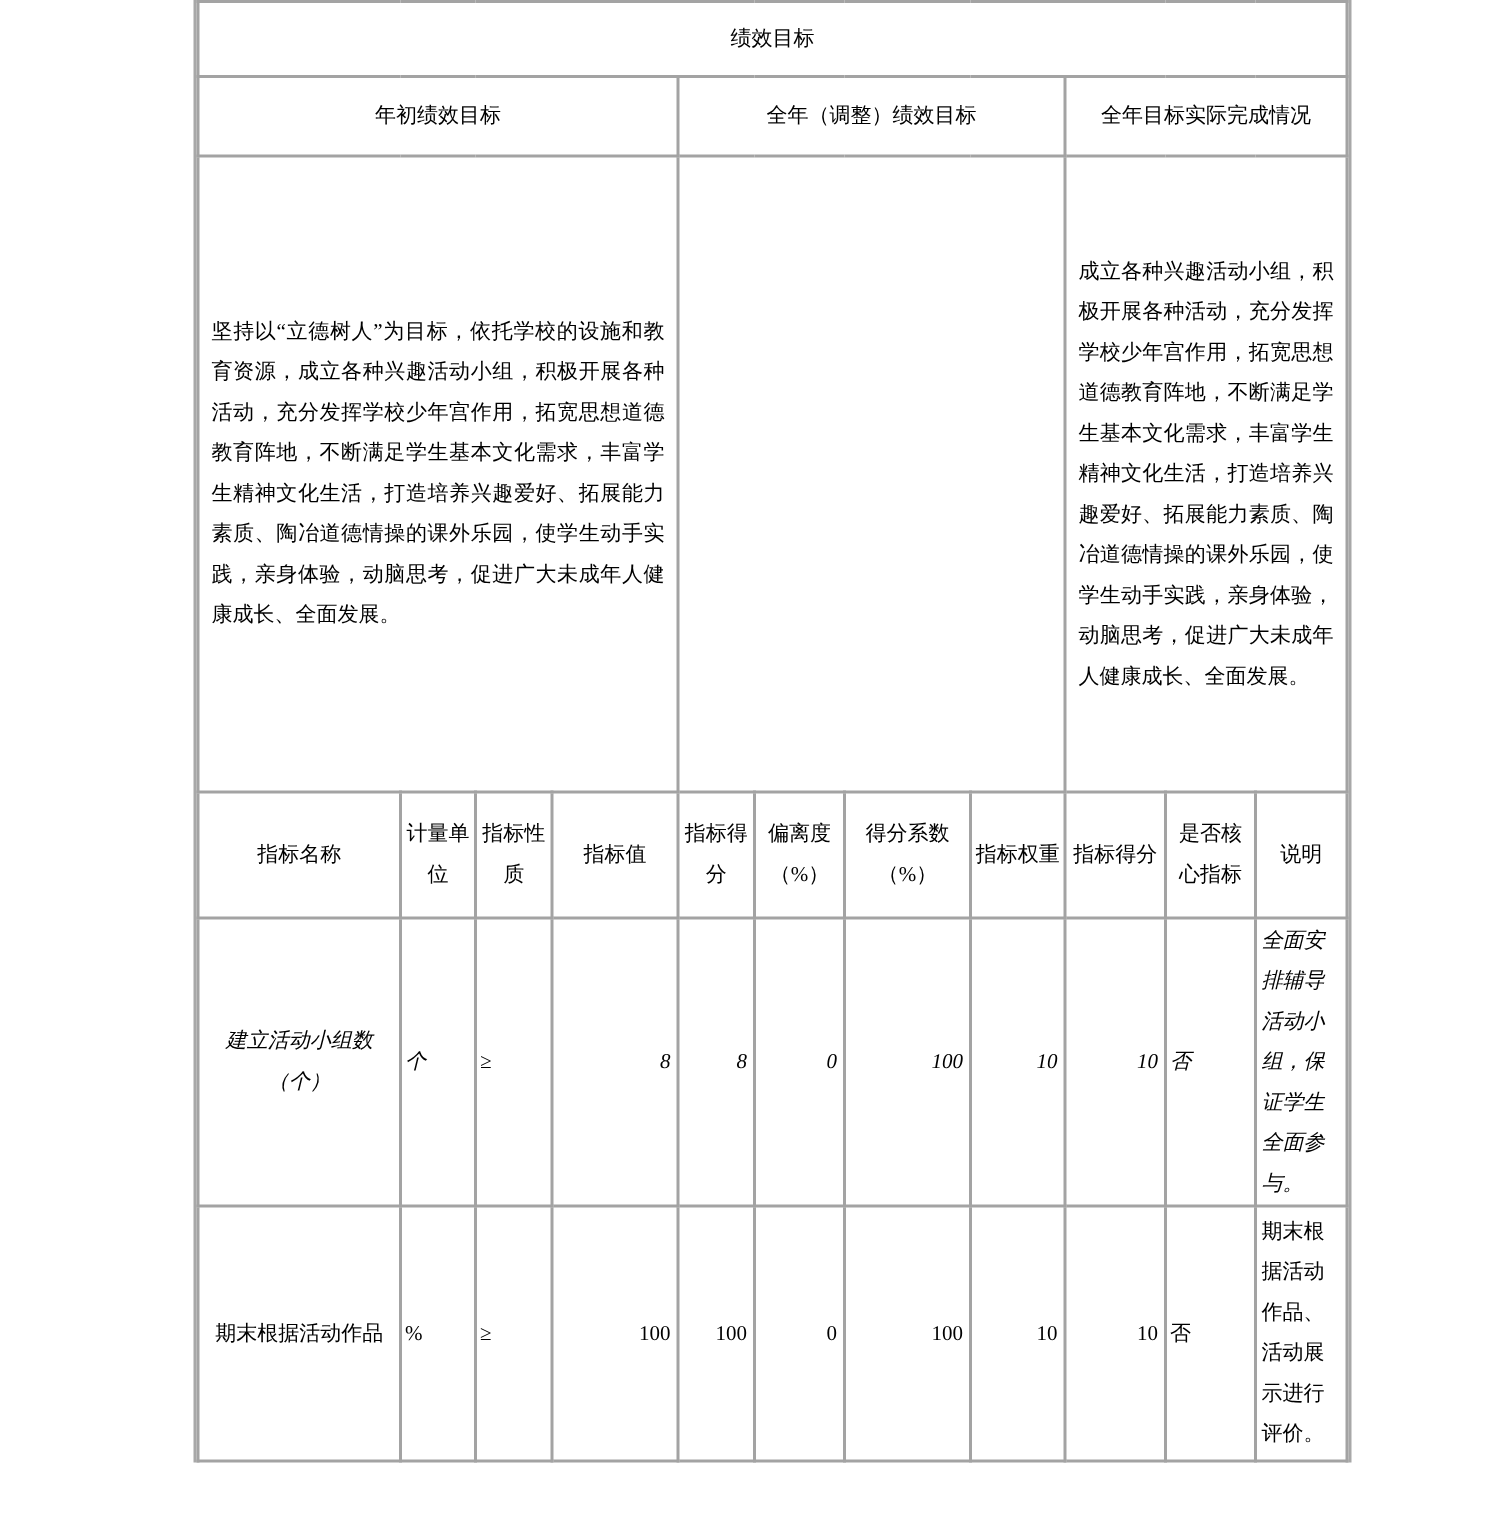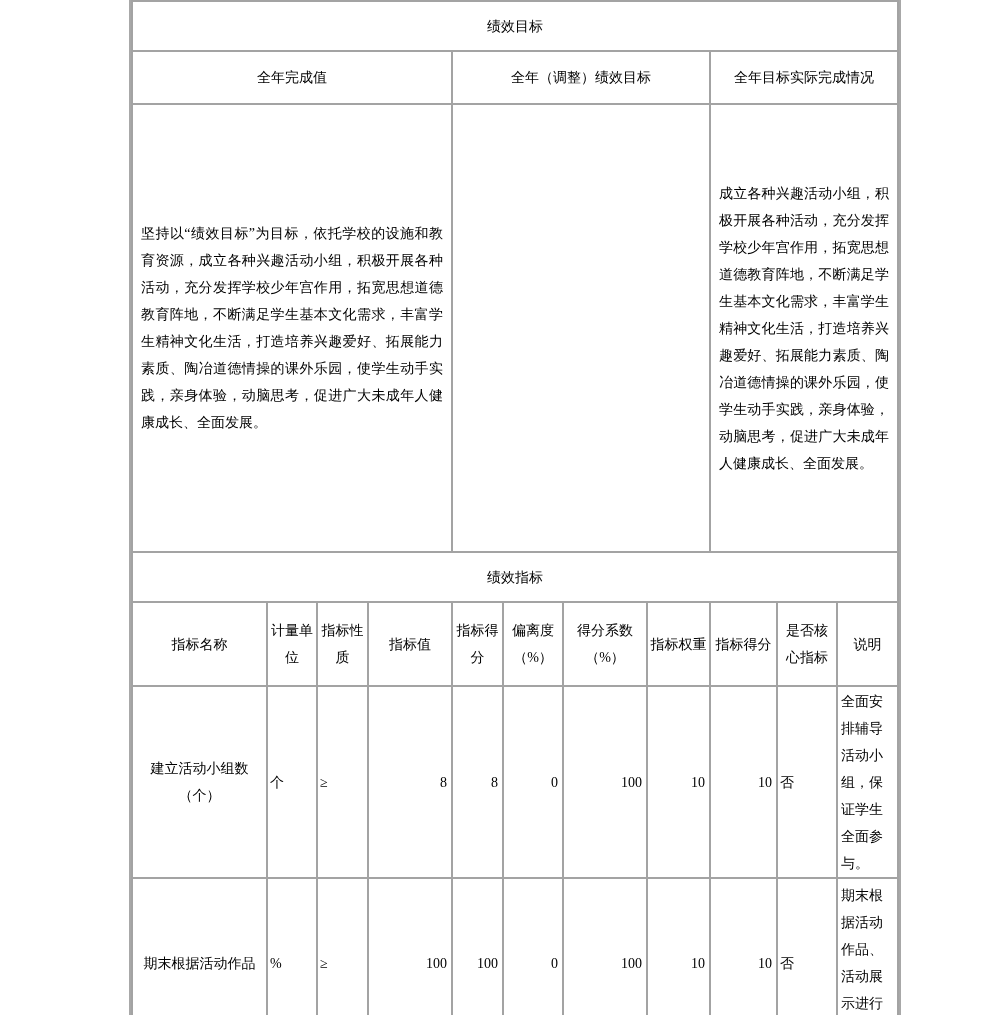--- a/index.html
+++ b/index.html
@@ -27,28 +27,28 @@
   table.perf-table td {
     border: 2px solid #a3a3a3;
     font-size: 14px;
     line-height: 27px;
     overflow: hidden;
     vertical-align: middle;
     word-break: break-all;
   }
   .title-cell   { text-align: center; height: 51px; }
   .goal-head    { text-align: center; height: 51px; padding: 0 4px; }
-  .goal-cell    { text-align: justify; text-justify: inter-ideograph; vertical-align: top; padding: 20px 8px; height: 406px; border-radius: 31px; }
+  .goal-cell    { text-align: justify; text-justify: inter-ideograph; vertical-align: top; padding: 8px 8px; height: 406px; border-radius: 31px; }
   .head-cell    { text-align: center; padding: 0 2px; height: 82px; }
   .name-cell    { text-align: center; padding: 0 4px; }
   .unit-cell    { text-align: left; padding: 0 2px; }
   .num-cell     { text-align: right; padding: 0 4px; }
   .core-cell    { text-align: left; padding: 0 2px; }
   .note-cell    { text-align: left; padding: 0 3px; }
-  tr.data-row-1 td { height: 190px; }
+  tr.data-row-1 td { height: 190px; font-style: italic; }
   tr.data-row-2 td { height: 168px; }
   tr.section-row td { height: 46px; }
 </style>
 </head>
 <body>
 
 <div class="doc-table-wrap">
   <table class="perf-table">
     <colgroup>
       <col style="width:135px">
@@ -63,34 +63,31 @@
         <col style="width:60px">
         <col style="width:61px">
     </colgroup>
 
     <tbody>
         <tr class="section-row">
       <td class="title-cell" colspan="11">绩效目标</td>
     </tr>
 
     <tr>
-      <td class="goal-head" colspan="4">全年完成值</td>
+      <td class="goal-head" colspan="4">年初绩效目标</td>
       <td class="goal-head" colspan="4">全年（调整）绩效目标</td>
       <td class="goal-head" colspan="3">全年目标实际完成情况</td>
     </tr>
 
     <tr>
-      <td class="goal-cell" colspan="4">坚持以“绩效目标”为目标，依托学校的设施和教育资源，成立各种兴趣活动小组，积极开展各种活动，充分发挥学校少年宫作用，拓宽思想道德教育阵地，不断满足学生基本文化需求，丰富学生精神文化生活，打造培养兴趣爱好、拓展能力素质、陶冶道德情操的课外乐园，使学生动手实践，亲身体验，动脑思考，促进广大未成年人健康成长、全面发展。</td>
+      <td class="goal-cell" colspan="4">坚持以“立德树人”为目标，依托学校的设施和教育资源，成立各种兴趣活动小组，积极开展各种活动，充分发挥学校少年宫作用，拓宽思想道德教育阵地，不断满足学生基本文化需求，丰富学生精神文化生活，打造培养兴趣爱好、拓展能力素质、陶冶道德情操的课外乐园，使学生动手实践，亲身体验，动脑思考，促进广大未成年人健康成长、全面发展。</td>
       <td class="goal-cell" colspan="4"></td>
       <td class="goal-cell" colspan="3">成立各种兴趣活动小组，积极开展各种活动，充分发挥学校少年宫作用，拓宽思想道德教育阵地，不断满足学生基本文化需求，丰富学生精神文化生活，打造培养兴趣爱好、拓展能力素质、陶冶道德情操的课外乐园，使学生动手实践，亲身体验，动脑思考，促进广大未成年人健康成长、全面发展。</td>
     </tr>
 
-    <tr class="section-row">
-      <td class="title-cell" colspan="11">绩效指标</td>
-    </tr>
 
     <tr>
       <td class="head-cell">指标名称</td>
       <td class="head-cell">计量单位</td>
       <td class="head-cell">指标性质</td>
       <td class="head-cell">指标值</td>
       <td class="head-cell">指标得分</td>
       <td class="head-cell">偏离度（%）</td>
       <td class="head-cell">得分系数（%）</td>
       <td class="head-cell">指标权重</td>

